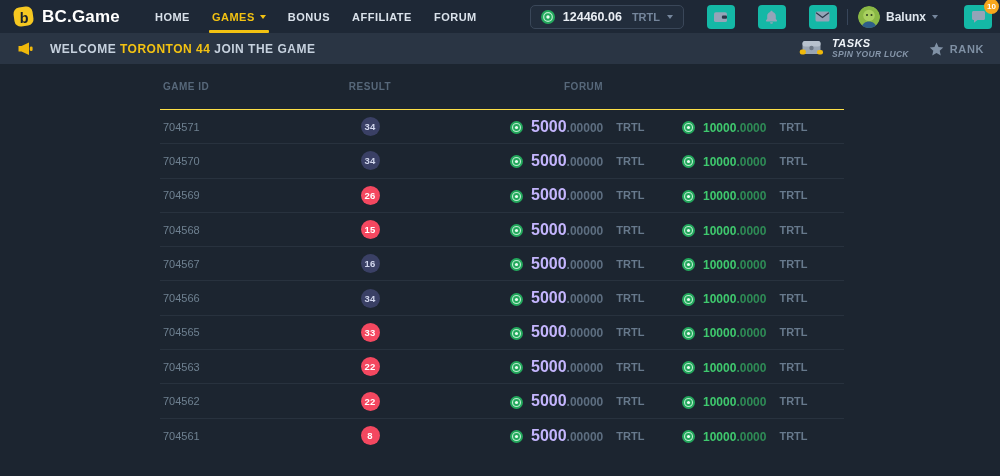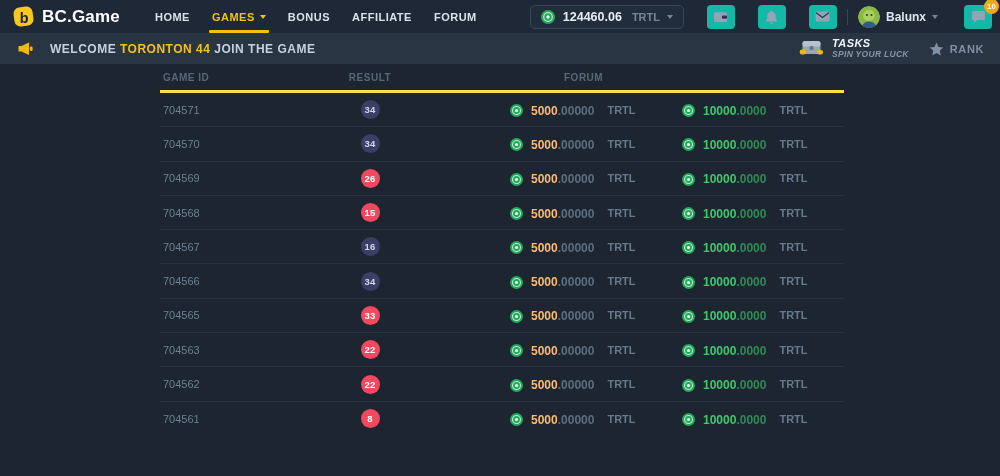--- a/index.html
+++ b/index.html
@@ -69,42 +69,42 @@
   .tasks-title { color:#eef3f8; font-size:11px; font-weight:bold; font-style:italic; letter-spacing:.4px; }
   .tasks-sub { color:#8696aa; font-size:8.5px; font-style:italic; font-weight:bold; letter-spacing:.3px; }
   .rank { display:flex; align-items:center; gap:6px; cursor:pointer; margin-right:6px;text-align:center; }
   .rank-label { color:#7f90a4; font-size:11px; font-weight:bold; letter-spacing:.6px; }
 
   
   .table { margin-left:160px; width:684px; }
   .thead, .trow {
     display:grid; grid-template-columns:145px 130px 230px 1fr; align-items:center;
   }
-  .thead { height:29px; border-bottom:3px solid #fde047; }
+  .thead { height:46px; border-bottom:1px solid #fde047; }
   .th { color:#57687a; font-size:10px; font-weight:bold; letter-spacing:.5px; }
   .th-id { padding-left:3px; }
   .th-result { text-align:center; }
   .th-amount { padding-left:129px; }
   .th-profit { padding-left:77px; }
 
   .trow { height:34.3px; border-bottom:1px solid #28323e; cursor:pointer; }
   .trow:last-child { border-bottom:none; }
   .td-id { color:#6e8090; font-size:11px; padding-left:3px; }
   .td-result { display:flex; justify-content:center; }
   .badge {
     min-width:19px; height:19px; border-radius:10px; padding:0 4px;
     display:flex; align-items:center; justify-content:center;
     font-size:9.5px; font-weight:bold; letter-spacing:.2px;
   }
   .badge.navy { background:#3a4065; color:#d3d8ee; }
   .badge.red  { background:#f44860; color:#ffffff; }
   .td-amount { display:flex; align-items:center; padding-left:75px; }
   .td-profit { display:flex; align-items:center; padding-left:17px; }
   .coin { width:13px; height:13px; margin-right:8px; flex:none; }
-  .amt-int { color:#fdba74; font-weight:bold; font-size:12px;text-align:center; }
+  .amt-int { color:#c4b5fd; font-weight:bold; font-size:16px;text-align:center; }
   .amt-dec { color:#5d6e80; font-weight:bold; font-size:12px; }
   .pft-int { color:#3fc96e; font-weight:bold; font-size:12px; }
   .pft-dec { color:#2e8b55; font-weight:bold; font-size:12px; }
   .cur { color:#67798c; font-size:11px; font-weight:bold; margin-left:13px; }
 </style>
 </head>
 <body>
 
 <header class="topbar">
   <div class="logo">

